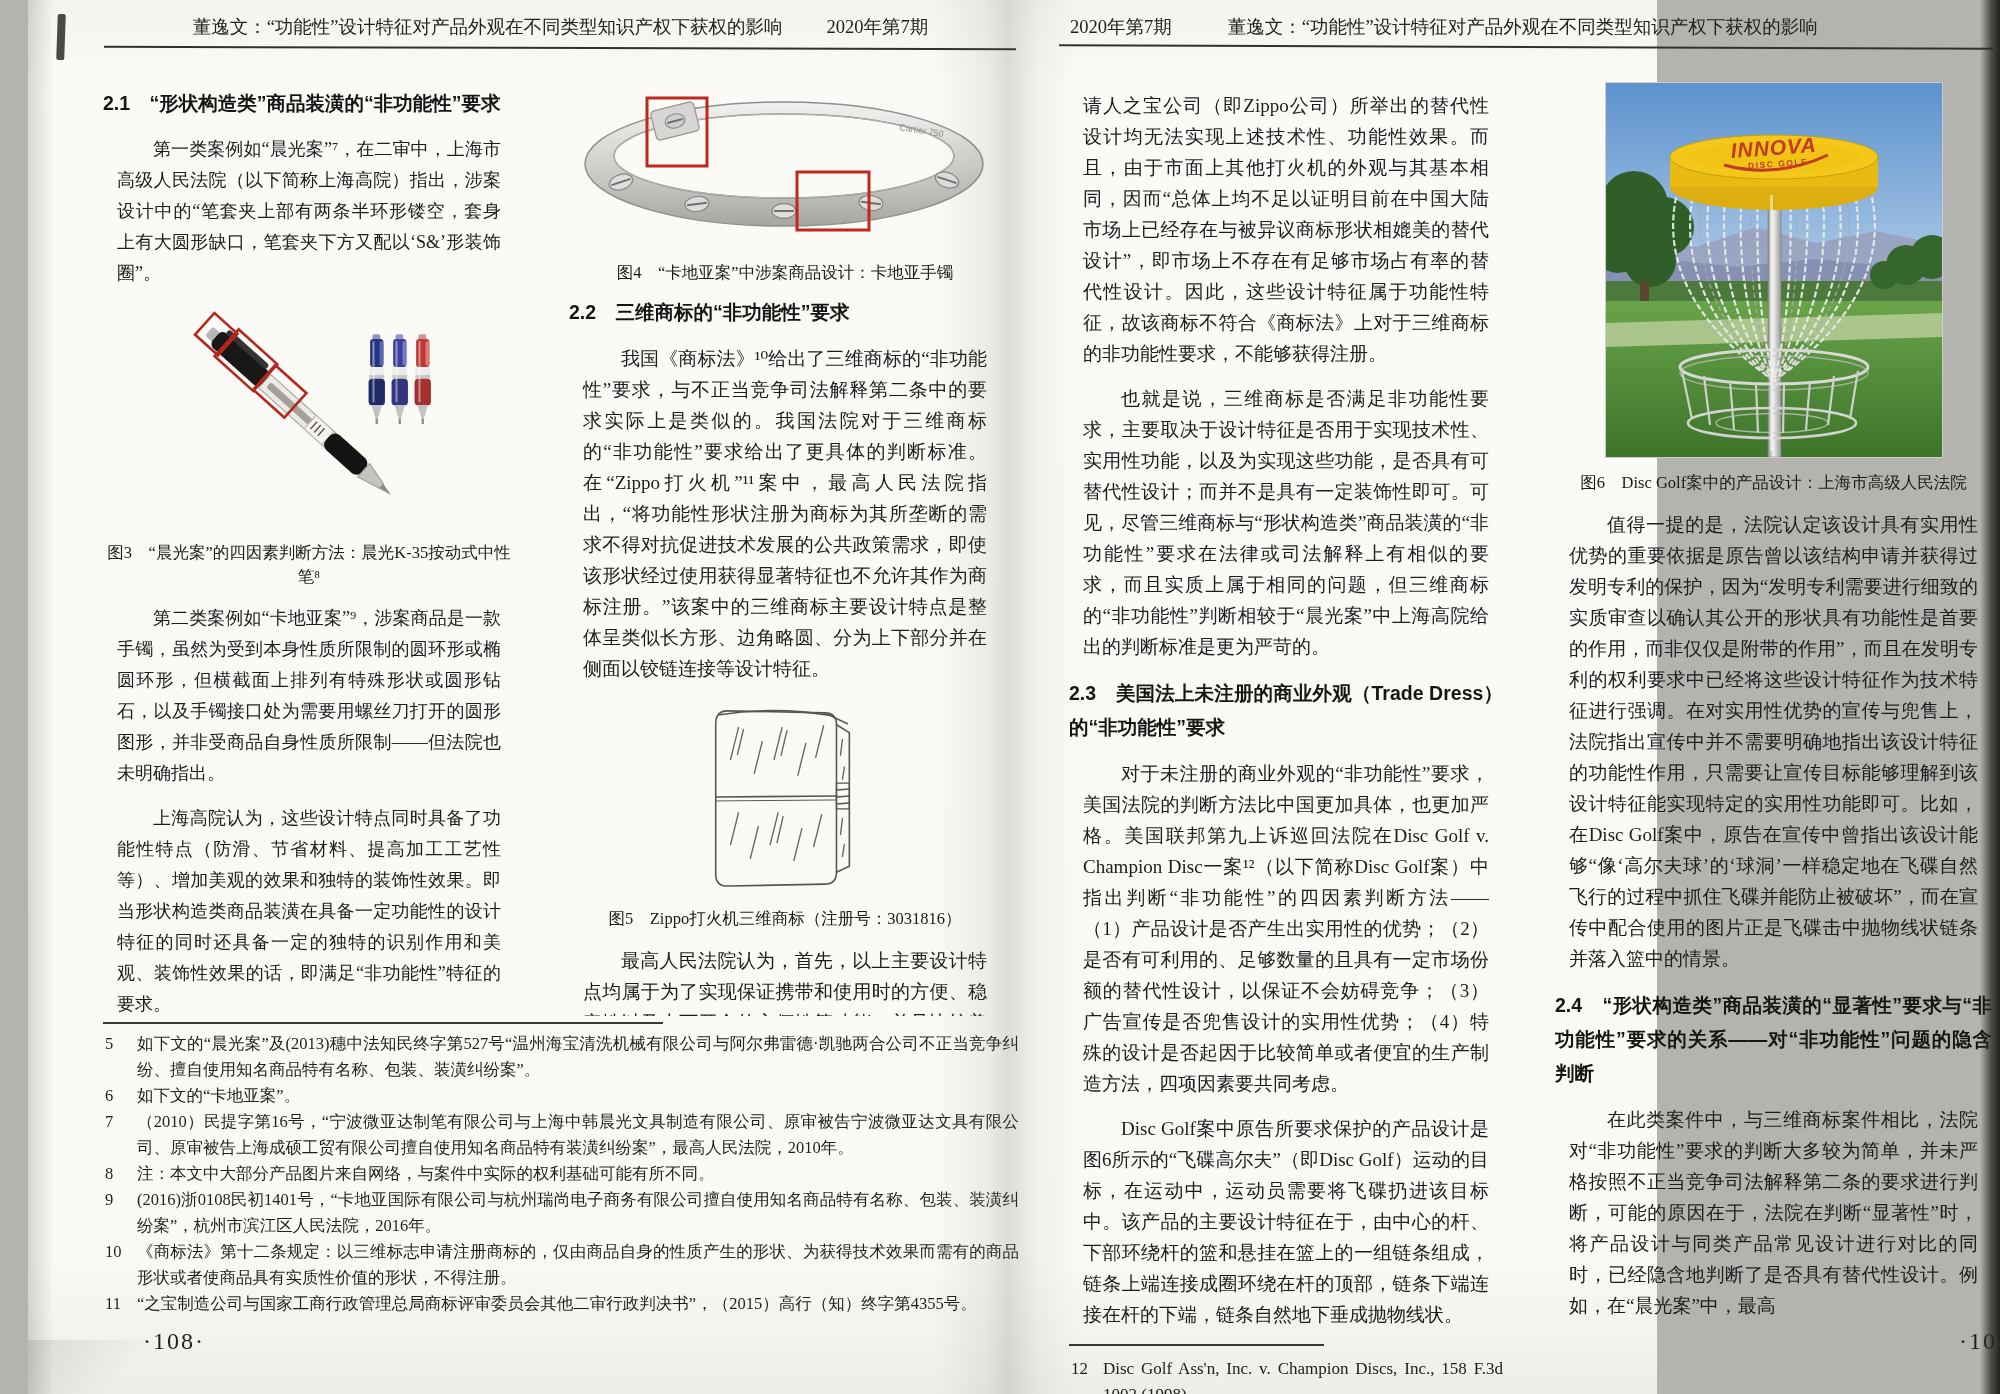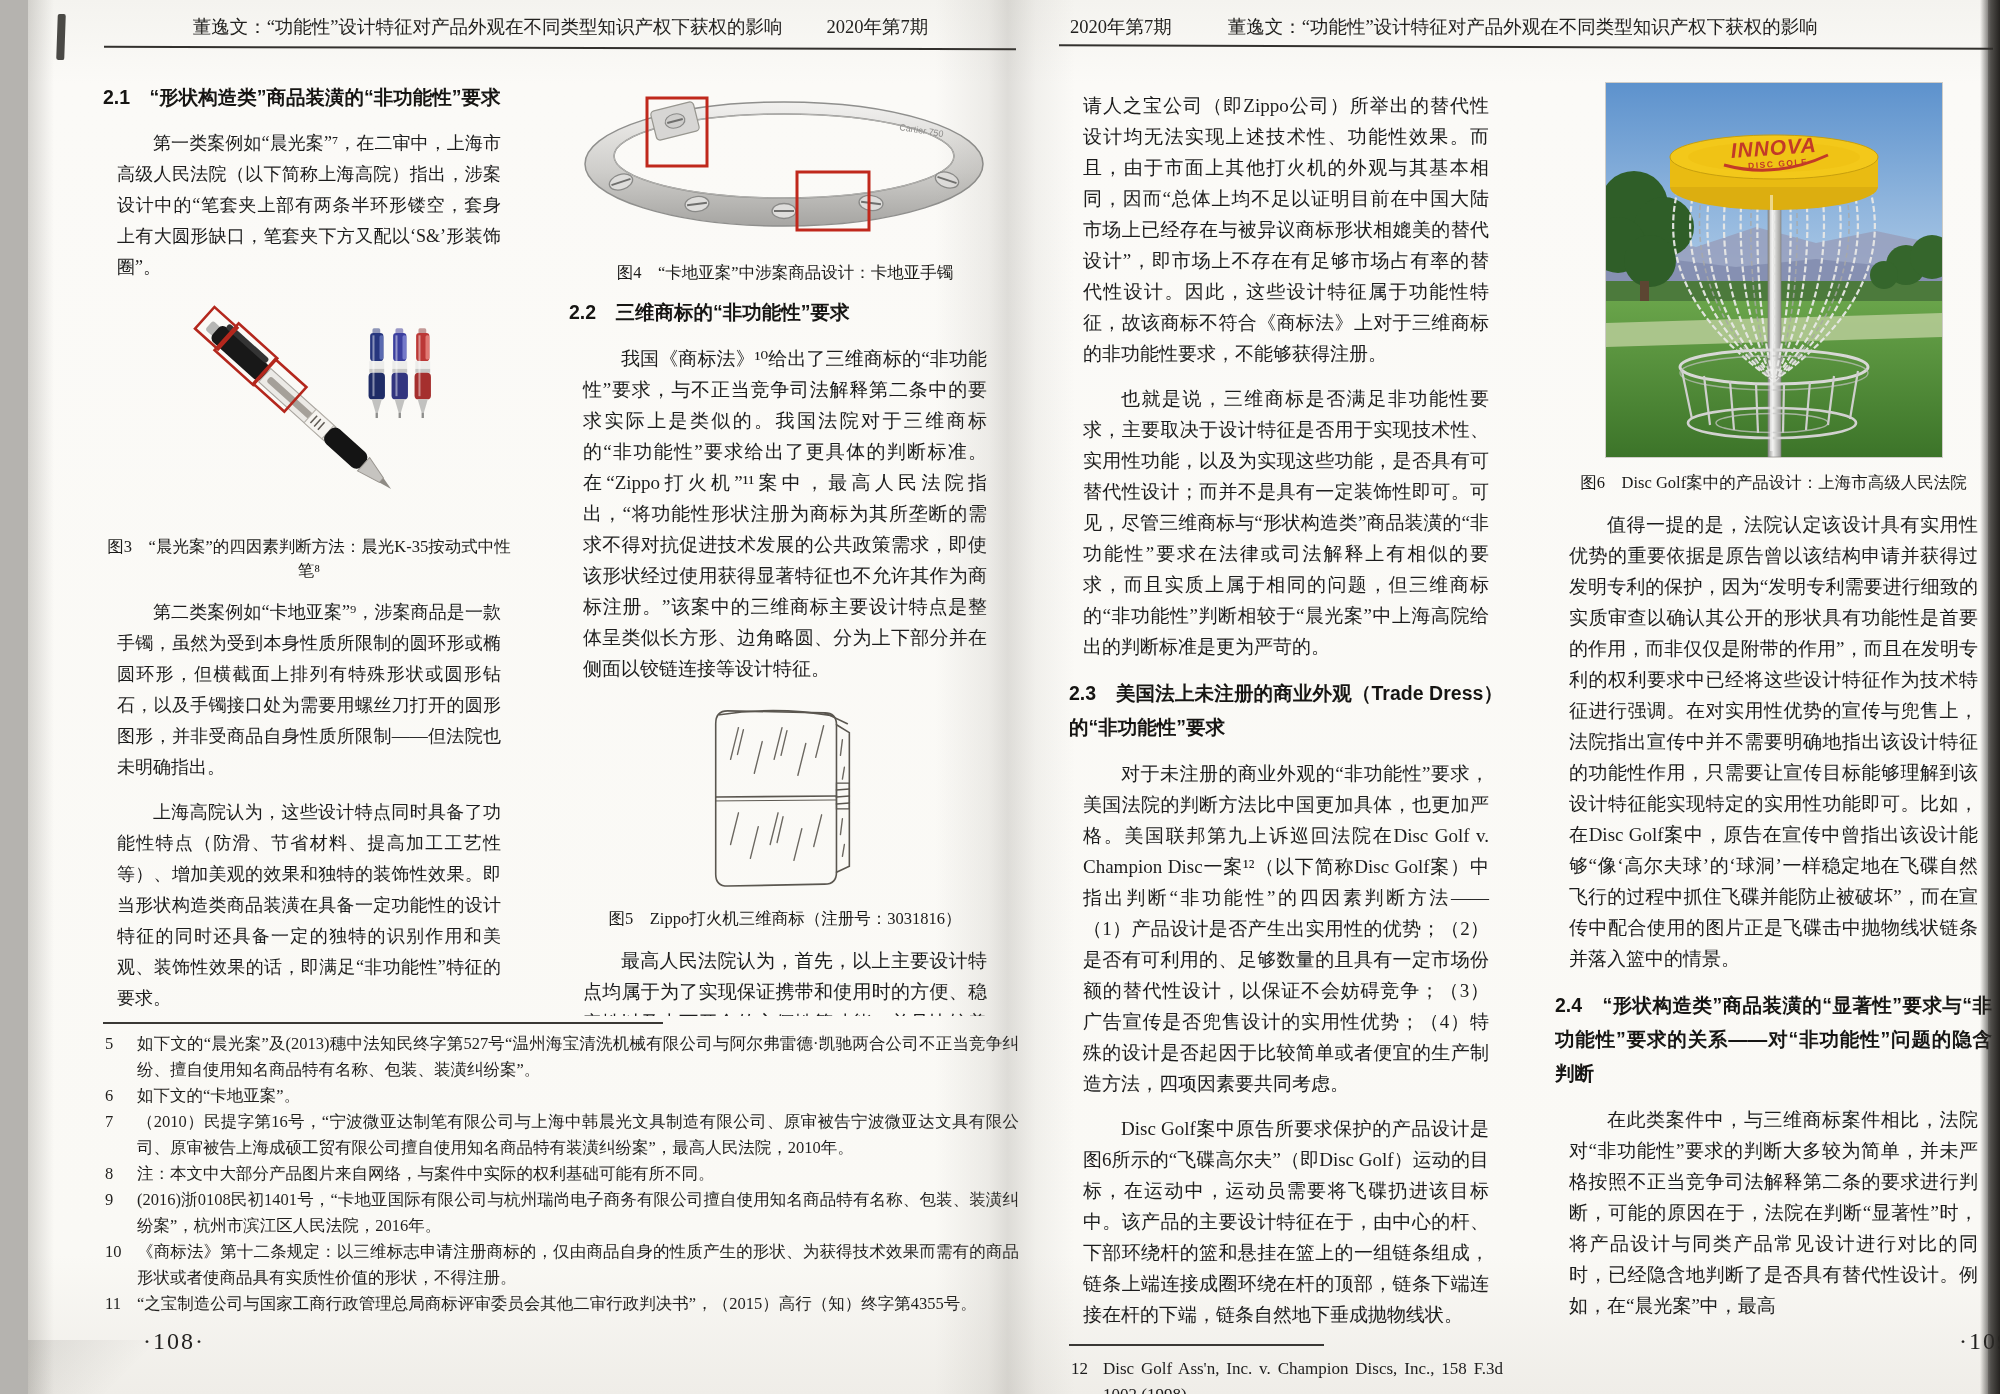--- a/index.html
+++ b/index.html
@@ -3,21 +3,21 @@
 <meta charset="utf-8">
 <style>
   html,body{margin:0;padding:0;}
   body{
     width:2000px;height:1394px;position:relative;overflow:hidden;
     background:#b5b3af;
     font-family:"Liberation Serif","DejaVu Serif",serif;
     color:#1c1c1c;
   }
   .spread{
-    position:absolute;left:28px;top:0;width:1960px;height:1394px;
+    position:absolute;left:28px;top:0;width:1629px;height:1394px;
     background:linear-gradient(180deg,#f4f3ef 0%,#fbfaf7 6%,#faf9f5 90%,#efede8 100%);
   }
   .gutter-shadow{
     position:absolute;left:935px;top:0;width:140px;height:1394px;pointer-events:none;
     background:linear-gradient(90deg,rgba(110,105,96,0) 0%,rgba(110,105,96,.10) 38%,rgba(80,76,68,.17) 52%,rgba(110,105,96,.07) 72%,rgba(110,105,96,0) 100%);
   }
   .edge-right{
     position:absolute;left:1980px;top:0;width:20px;height:1394px;
     background:linear-gradient(90deg,rgba(50,48,44,0) 0%,rgba(45,43,40,.75) 55%,#24221f 100%);
   }
@@ -36,21 +36,21 @@
   
   .hdr{position:absolute;top:14px;font-size:18.5px;color:#22211f;white-space:nowrap;}
   .hdr-left{left:75px;width:915px;display:flex;justify-content:center;gap:44px;}
   .hdr-right{left:1042px;width:925px;display:flex;justify-content:flex-start;gap:56px;}
   .hdr-rule{position:absolute;height:2px;background:#33312e;}
   .hdr-rule.l{left:76px;top:47px;width:912px;transform:rotate(.15deg);}
   .hdr-rule.r{left:1031px;top:46px;width:934px;transform:rotate(.2deg);}
   
   .col{position:absolute;overflow:hidden;}
   .col p{margin:14px;text-align:justify;}
-  .col1{left:75px;top:78px;width:412px;height:942px;font-size:18px;line-height:31px;}
+  .col1{left:75px;top:84px;width:412px;height:942px;font-size:18px;line-height:31px;}
   .col2{left:541px;top:80px;width:432px;height:936px;font-size:19px;line-height:31px;}
   .col3{left:1041px;top:76px;width:434px;height:1330px;font-size:19px;line-height:31px;}
   .col4{left:1527px;top:78px;width:437px;height:1270px;font-size:19px;line-height:31px;}
   .ind{text-indent:2em;}
   .sec-h{
     margin:2px 0 2px;font-weight:700;text-align:justify;
     font-family:"Liberation Sans","DejaVu Sans",sans-serif;
     font-size:19.5px;line-height:34px;color:#161513;
   }
   .figure{margin:8px 0 0;text-align:center;}

